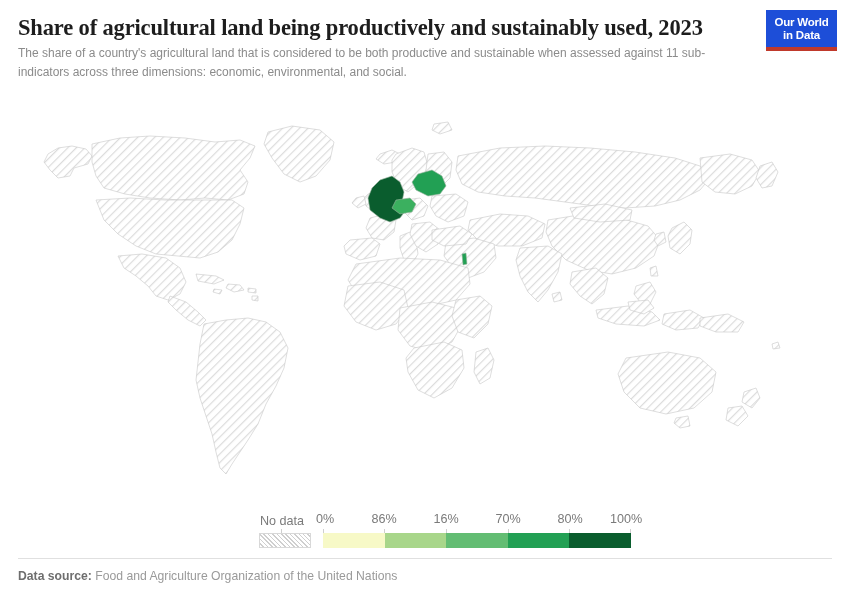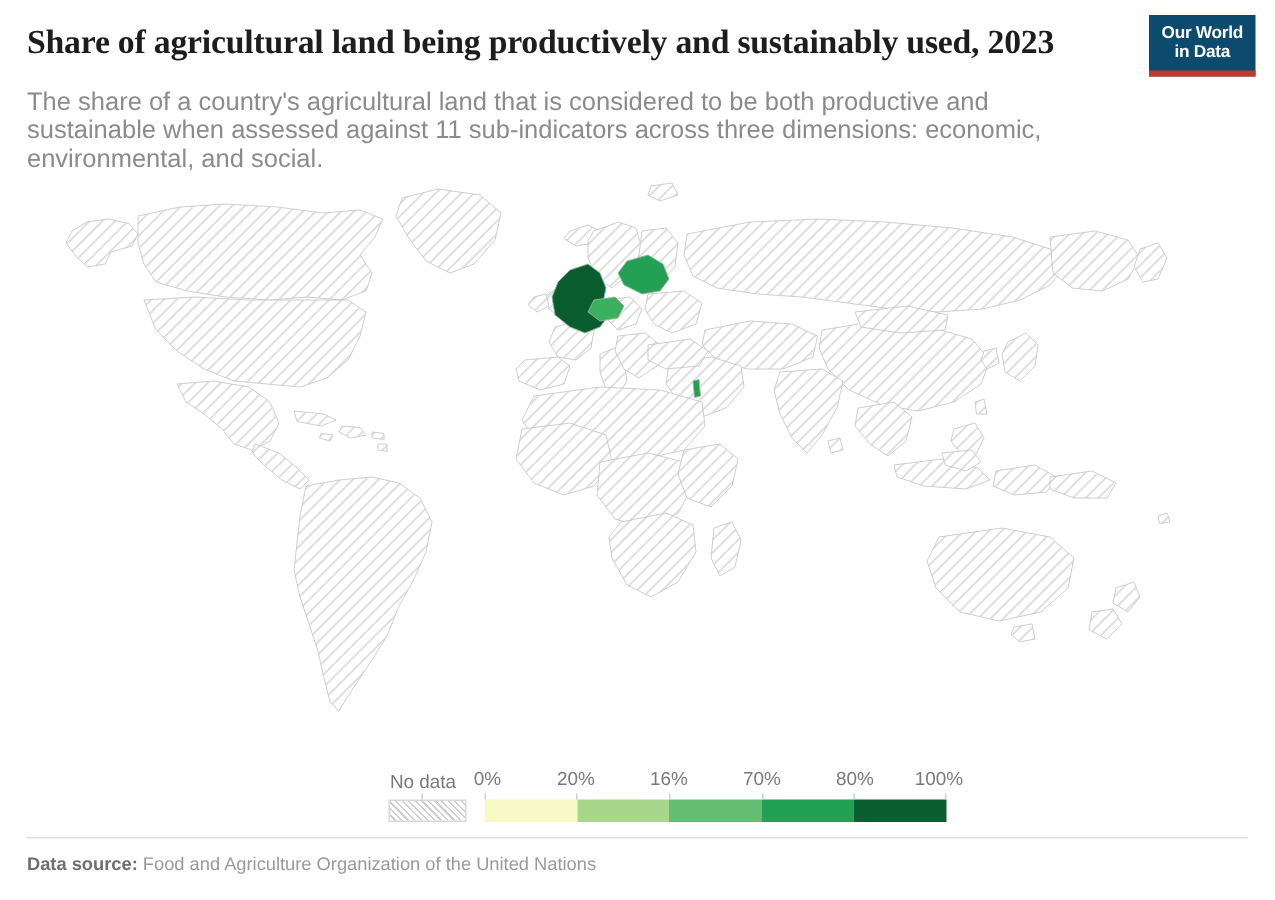--- a/index.html
+++ b/index.html
@@ -31,36 +31,36 @@
     font-family: "Liberation Serif", serif;
     font-weight: 700;
     font-size: 22.5px;
     line-height: 28px;
     color: #1d1d1d;
     letter-spacing: -0.15px;
     white-space: nowrap;
   }
 
   #subtitle {
-    margin-top: 16px;
-    font-family: "Liberation Sans", sans-serif;
-    font-size: 17px;
+    margin-top: 2px;
+    font-family: "Liberation Sans", sans-serif;
+    font-size: 12px;
     line-height: 19px;
     color: #8b8b8b;
     max-width: 690px;
   }
 
   
   #logo {
     position: absolute;
     right: 13px;
     top: 10px;
     width: 71px;
     height: 41px;
-    background: #0c4a6e;
+    background: #1d4ed8;
     border-bottom: 4px solid #c0392b;
     display: flex;
     flex-direction: column;
     align-items: center;
     justify-content: center;
     line-height: 12.5px;
   }
   .logo-line {
     color: #ffffff;
     font-family: "Liberation Sans", sans-serif;
@@ -294,21 +294,21 @@
 
       <div id="bins">
         <div class="bin" style="background:#f7f9c7"></div>
         <div class="bin" style="background:#a8d68a"></div>
         <div class="bin" style="background:#63bd73"></div>
         <div class="bin" style="background:#22a054"></div>
         <div class="bin" style="background:#0a5d2e"></div>
       </div>
 
       <div class="tick-label" style="left:74px">0%</div>
-      <div class="tick-label" style="left:133px">20%</div>
+      <div class="tick-label" style="left:133px">86%</div>
       <div class="tick-label" style="left:195px">16%</div>
       <div class="tick-label" style="left:257px">70%</div>
       <div class="tick-label" style="left:319px">80%</div>
       <div class="tick-label" style="left:375px">100%</div>
 
       <div class="tick-mark" style="left:72px"></div>
       <div class="tick-mark" style="left:133px"></div>
       <div class="tick-mark" style="left:195px"></div>
       <div class="tick-mark" style="left:257px"></div>
       <div class="tick-mark" style="left:318px"></div>

